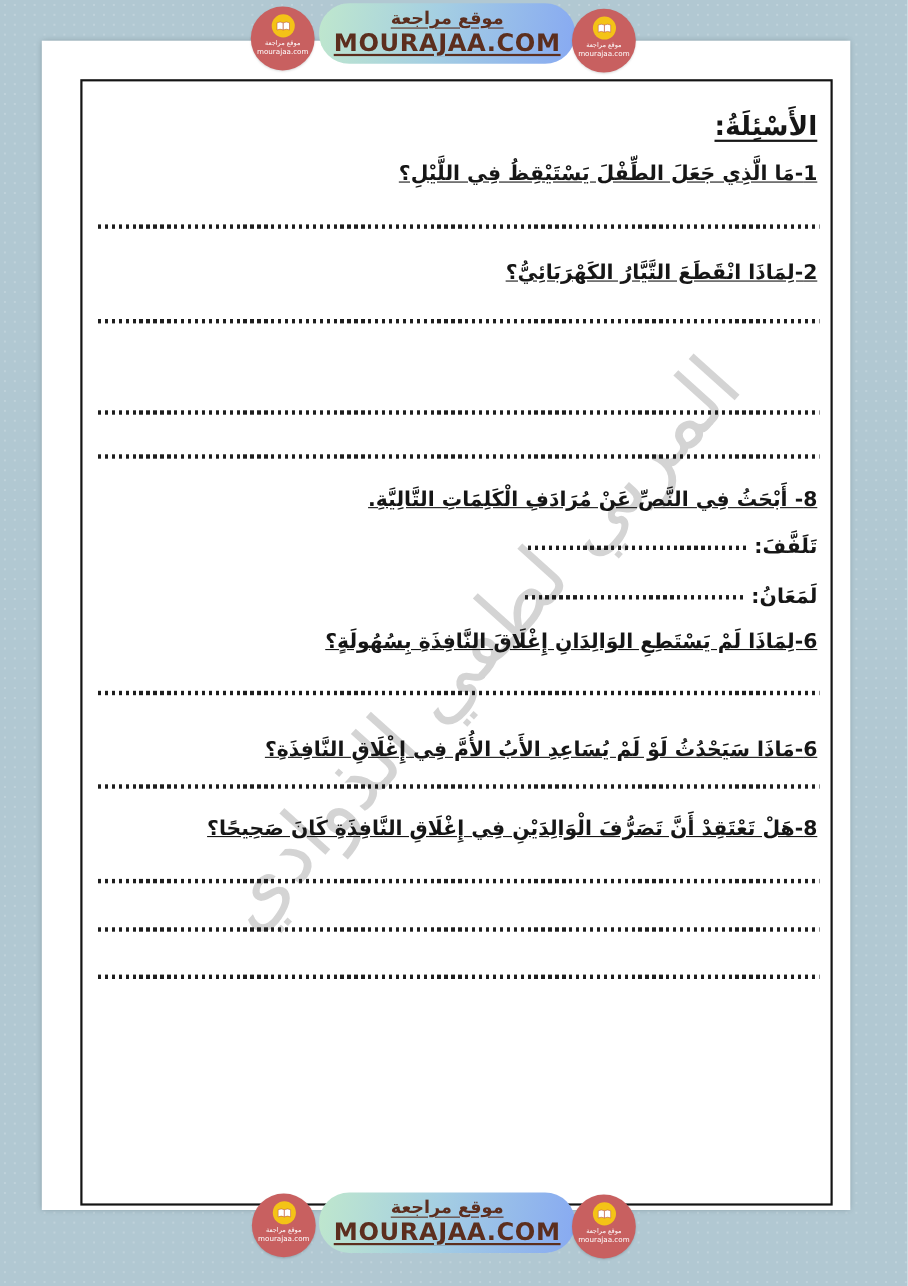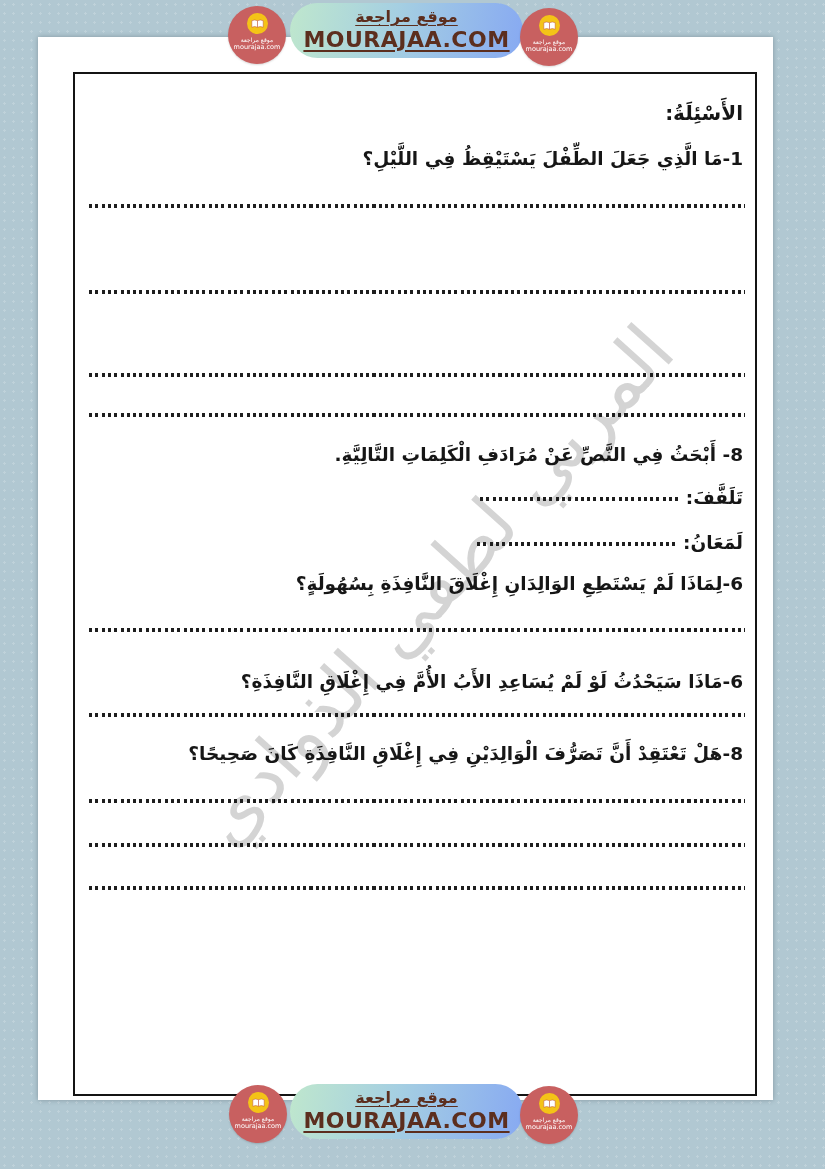--- a/index.html
+++ b/index.html
@@ -36,22 +36,22 @@
   .banner.header .badge.left{left:228px;top:6px;}
   .banner.header .badge.right{left:520px;top:8px;}
   .banner.footer .badge.left{left:229px;top:5px;}
   .banner.footer .badge.right{left:520px;top:6px;}
   .badge-dot{width:21px;height:21px;border-radius:50%;background:#f4c317;
     margin-top:7px;display:flex;align-items:center;justify-content:center;}
   .badge-ar{font-size:6px;color:#ffffff;margin-top:3px;line-height:1;}
   .badge-en{font-size:6.5px;color:#ffffff;line-height:1.3;}
   
   .row{position:absolute;left:12px;right:12px;direction:rtl;text-align:right;
-    color:#161616;font-weight:bold;font-size:18.5px;z-index:2;}
-  .title{font-size:20px;text-underline-offset:4px;
+    color:#161616;font-weight:bold;font-size:18.5px;z-index:2;text-decoration:underline;}
+  .title{font-size:24px;text-decoration:underline;text-underline-offset:4px;
     text-decoration-thickness:2px;}
   .dotline{position:absolute;left:14px;right:10px;height:4px;z-index:2;
     background-image:repeating-linear-gradient(90deg,#1e1e1e 0 3px,transparent 3px 6.3px);}
   .syn{position:absolute;right:12px;direction:rtl;text-align:right;z-index:2;
     color:#161616;font-weight:bold;font-size:18.5px;}
   .syn-dots{display:inline-block;width:200px;height:4px;margin-right:6px;vertical-align:middle;
     background-image:repeating-linear-gradient(90deg,#1e1e1e 0 3px,transparent 3px 6.3px);}
   .watermark{position:absolute;left:360px;top:511px;z-index:1;white-space:nowrap;
     transform:translate(-50%,-50%) rotate(-48deg);
     font-size:74px;color:#8f8f8f;opacity:0.38;font-weight:500;direction:rtl;}
@@ -101,20 +101,21 @@
   <div class="sheet"></div>
 
   <div class="frame">
     <div class="watermark">المربي لطفي الذوادي</div>
 
     <div class="row title t-title">الأَسْئِلَةُ:</div>
 
     <div class="row t-q1">1-مَا الَّذِي جَعَلَ الطِّفْلَ يَسْتَيْقِظُ فِي اللَّيْلِ؟</div>
     <div class="dotline t-d1"></div>
 
+    <div class="row t-q2">2-لِمَاذَا انْقَطَعَ التَّيَّارُ الكَهْرَبَائِيُّ؟</div>
     <div class="dotline t-d2"></div>
 
     <div class="dotline t-d3"></div>
     <div class="dotline t-d4"></div>
 
     <div class="row t-q4">8- أَبْحَثُ فِي النَّصِّ عَنْ مُرَادَفِ الْكَلِمَاتِ التَّالِيَّةِ.</div>
     <div class="syn t-s1">
       <span>تَلَفَّفَ:</span><span class="syn-dots"></span>
     </div>
     <div class="syn t-s2">

